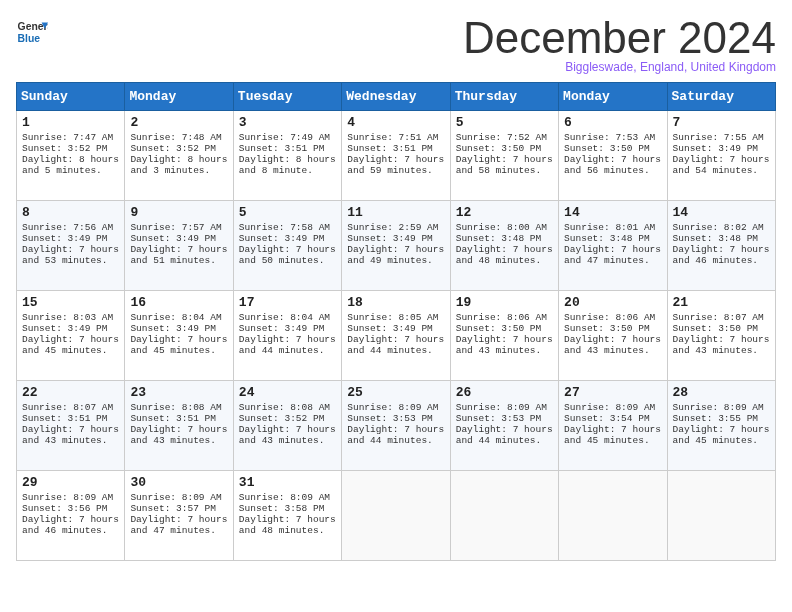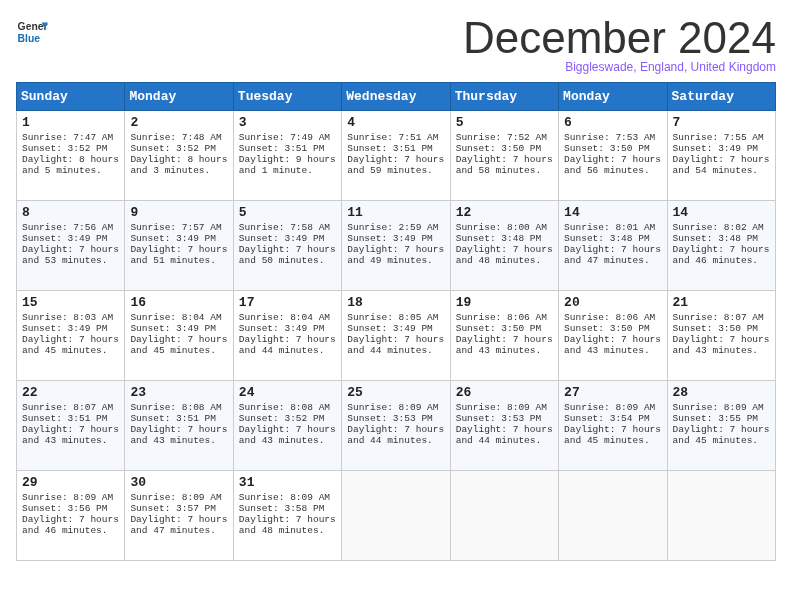--- a/index.html
+++ b/index.html
@@ -118,21 +118,21 @@
         <td>
         <span class="day-number">2</span>
         <span>Sunrise: 7:48 AM</span><br>
         <span>Sunset: 3:52 PM</span><br>
         <span>Daylight: 8 hours and 3 minutes.</span>
       </td>
         <td>
         <span class="day-number">3</span>
         <span>Sunrise: 7:49 AM</span><br>
         <span>Sunset: 3:51 PM</span><br>
-        <span>Daylight: 9 hours and 1 minute.</span>
+        <span>Daylight: 8 hours and 8 minute.</span>
       </td>
         <td>
         <span class="day-number">4</span>
         <span>Sunrise: 7:51 AM</span><br>
         <span>Sunset: 3:51 PM</span><br>
         <span>Daylight: 7 hours and 59 minutes.</span>
       </td>
         <td>
         <span class="day-number">5</span>
         <span>Sunrise: 7:52 AM</span><br>

